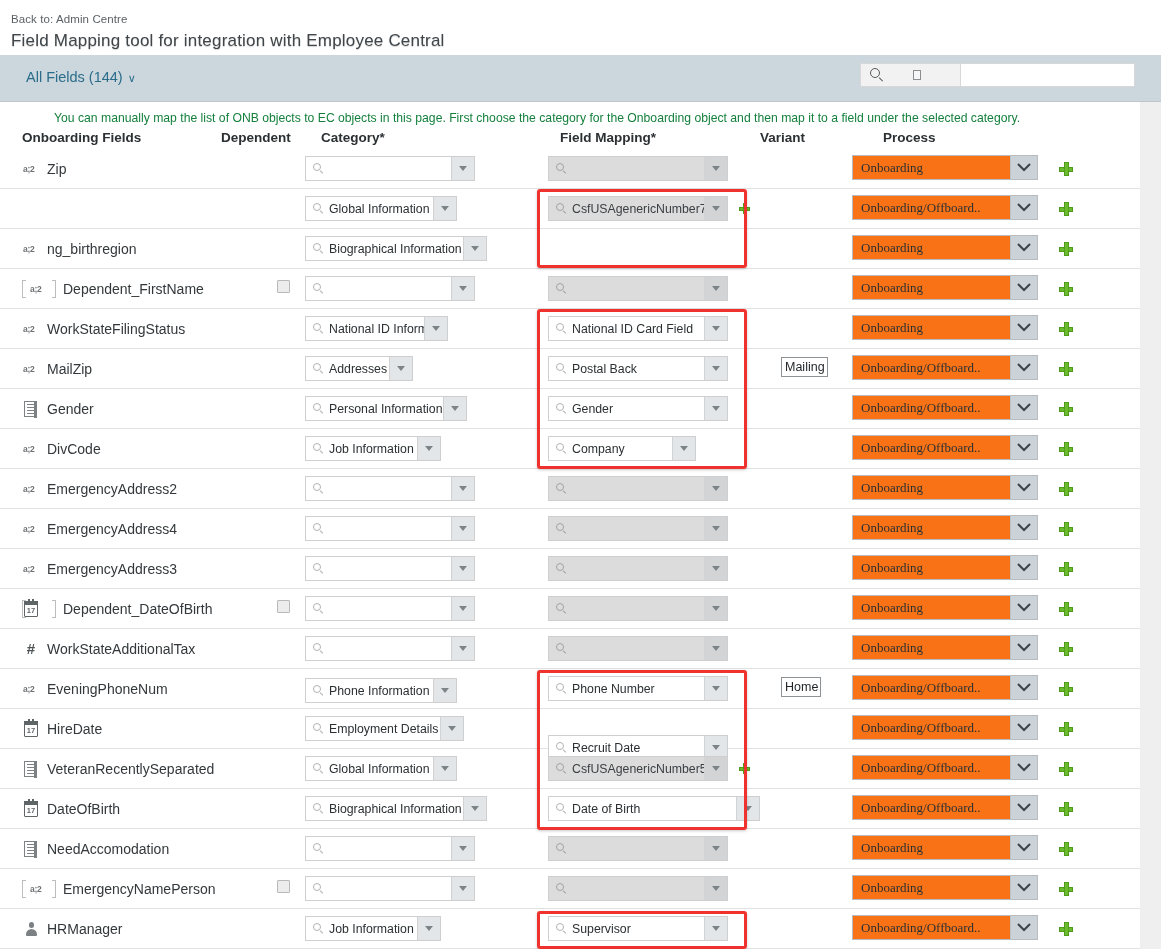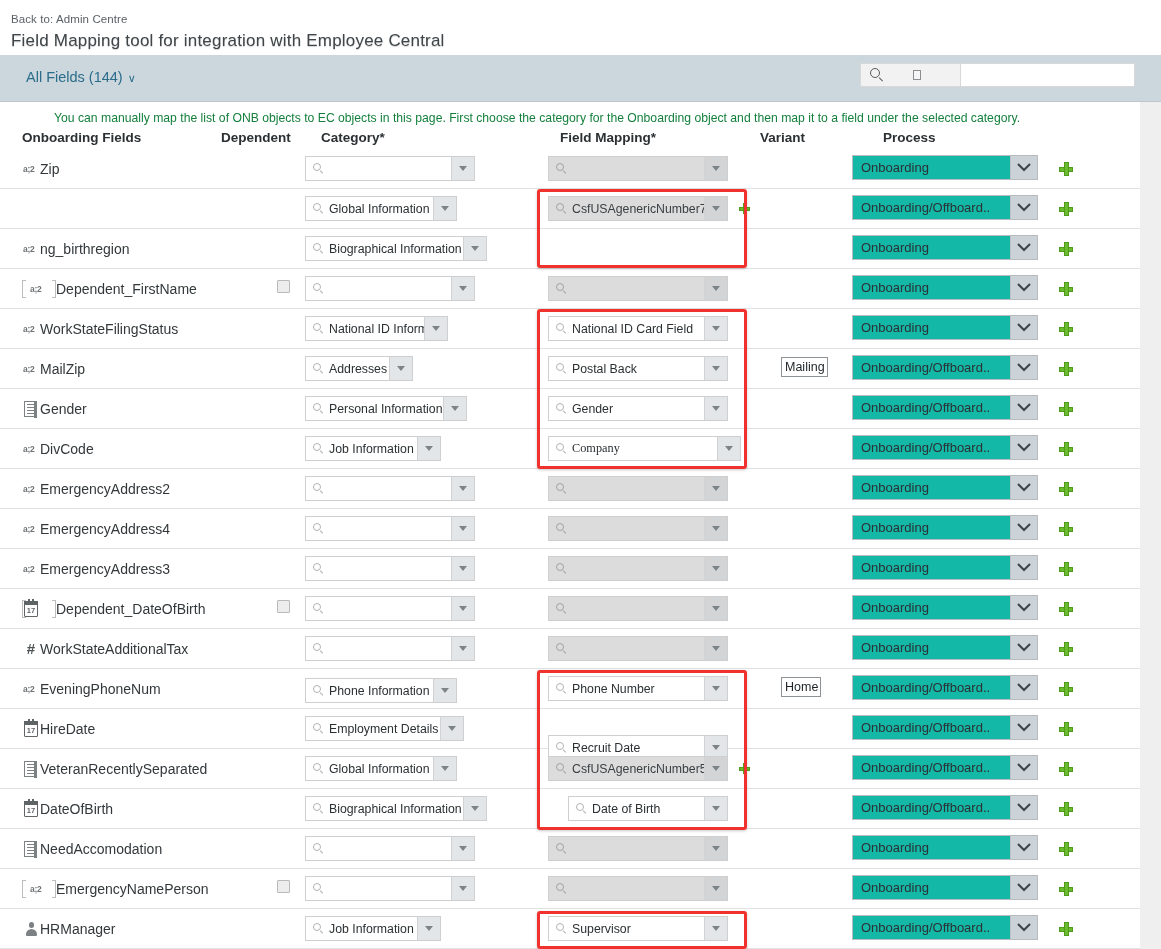--- a/index.html
+++ b/index.html
@@ -84,21 +84,21 @@
 
   .rows { position: relative; }
   .row {
     position: relative; height: 40px; border-bottom: 1px solid #e2e2e2;
   }
   .row:first-child { border-top: none; }
 
   
   .fieldcell {
     position: absolute; left: 22px; top: 0; height: 40px;
-    display: flex; align-items: center; 
+    display: flex; align-items: center; gap: 7px;
   }
   .fname { font-size: 14px; color: #33383b; white-space: nowrap; }
 
   
   .ticon { width: 18px; height: 18px; position: relative; flex: 0 0 18px; }
   .ticon.bracketed { width: 34px; flex: 0 0 34px; }
   .ticon .brk-l, .ticon .brk-r {
     position: absolute; top: 0; width: 4px; height: 18px;
     border: 1px solid #bdbdbd;
   }
@@ -204,21 +204,21 @@
     position: absolute; left: 781px; top: 8px; height: 20px;
     border: 1px solid #8d9296; background: #fff;
     font-size: 12.5px; color: #1f2326; padding: 0 2px 0 3px;
     display: flex; align-items: center; overflow: hidden; white-space: nowrap;
   }
 
   
   .proc {
     position: absolute; left: 852px; top: 6px; width: 186px; height: 25px;
     display: flex; align-items: stretch;
-    border: 1px solid #b9bcbe; background: #14b8a6; cursor: pointer;
+    border: 1px solid #b9bcbe; background: #f97316; cursor: pointer; font-family: Liberation Serif, serif;
   }
   .proc .p-text {
     flex: 1; display: flex; align-items: center; padding-left: 8px;
     font-size: 13px; color: #2b3033; white-space: nowrap; overflow: hidden;
   }
   .proc .p-arrow {
     width: 27px; background: #ccd3d8; border-left: 1px solid #bcc2c6;
     display: flex; align-items: center; justify-content: center;
   }
   .proc .p-arrow svg { display: block; }
@@ -597,21 +597,21 @@
               <span class="mini-mag">
                 <span class="ring"></span>
                 <span class="hdl"></span>
               </span>
               <span>Job Information</span>
             </span>
             <span class="cb-arrow">
               <i></i>
             </span>
           </div>
-          <div class="combo" style="left:548px;top:7px;width:193px;font-family:Liberation Serif, serif;">
+          <div class="combo" style="left:548px;top:7px;width:148px;">
             <span class="cb-text">
               <span class="mini-mag">
                 <span class="ring"></span>
                 <span class="hdl"></span>
               </span>
               <span>Company</span>
             </span>
             <span class="cb-arrow">
               <i></i>
             </span>
@@ -1013,21 +1013,21 @@
               <span class="mini-mag">
                 <span class="ring"></span>
                 <span class="hdl"></span>
               </span>
               <span>Biographical Information</span>
             </span>
             <span class="cb-arrow">
               <i></i>
             </span>
           </div>
-          <div class="combo" style="left:568px;top:7px;width:160px;">
+          <div class="combo" style="left:548px;top:7px;width:212px;">
             <span class="cb-text">
               <span class="mini-mag">
                 <span class="ring"></span>
                 <span class="hdl"></span>
               </span>
               <span>Date of Birth</span>
             </span>
             <span class="cb-arrow">
               <i></i>
             </span>

